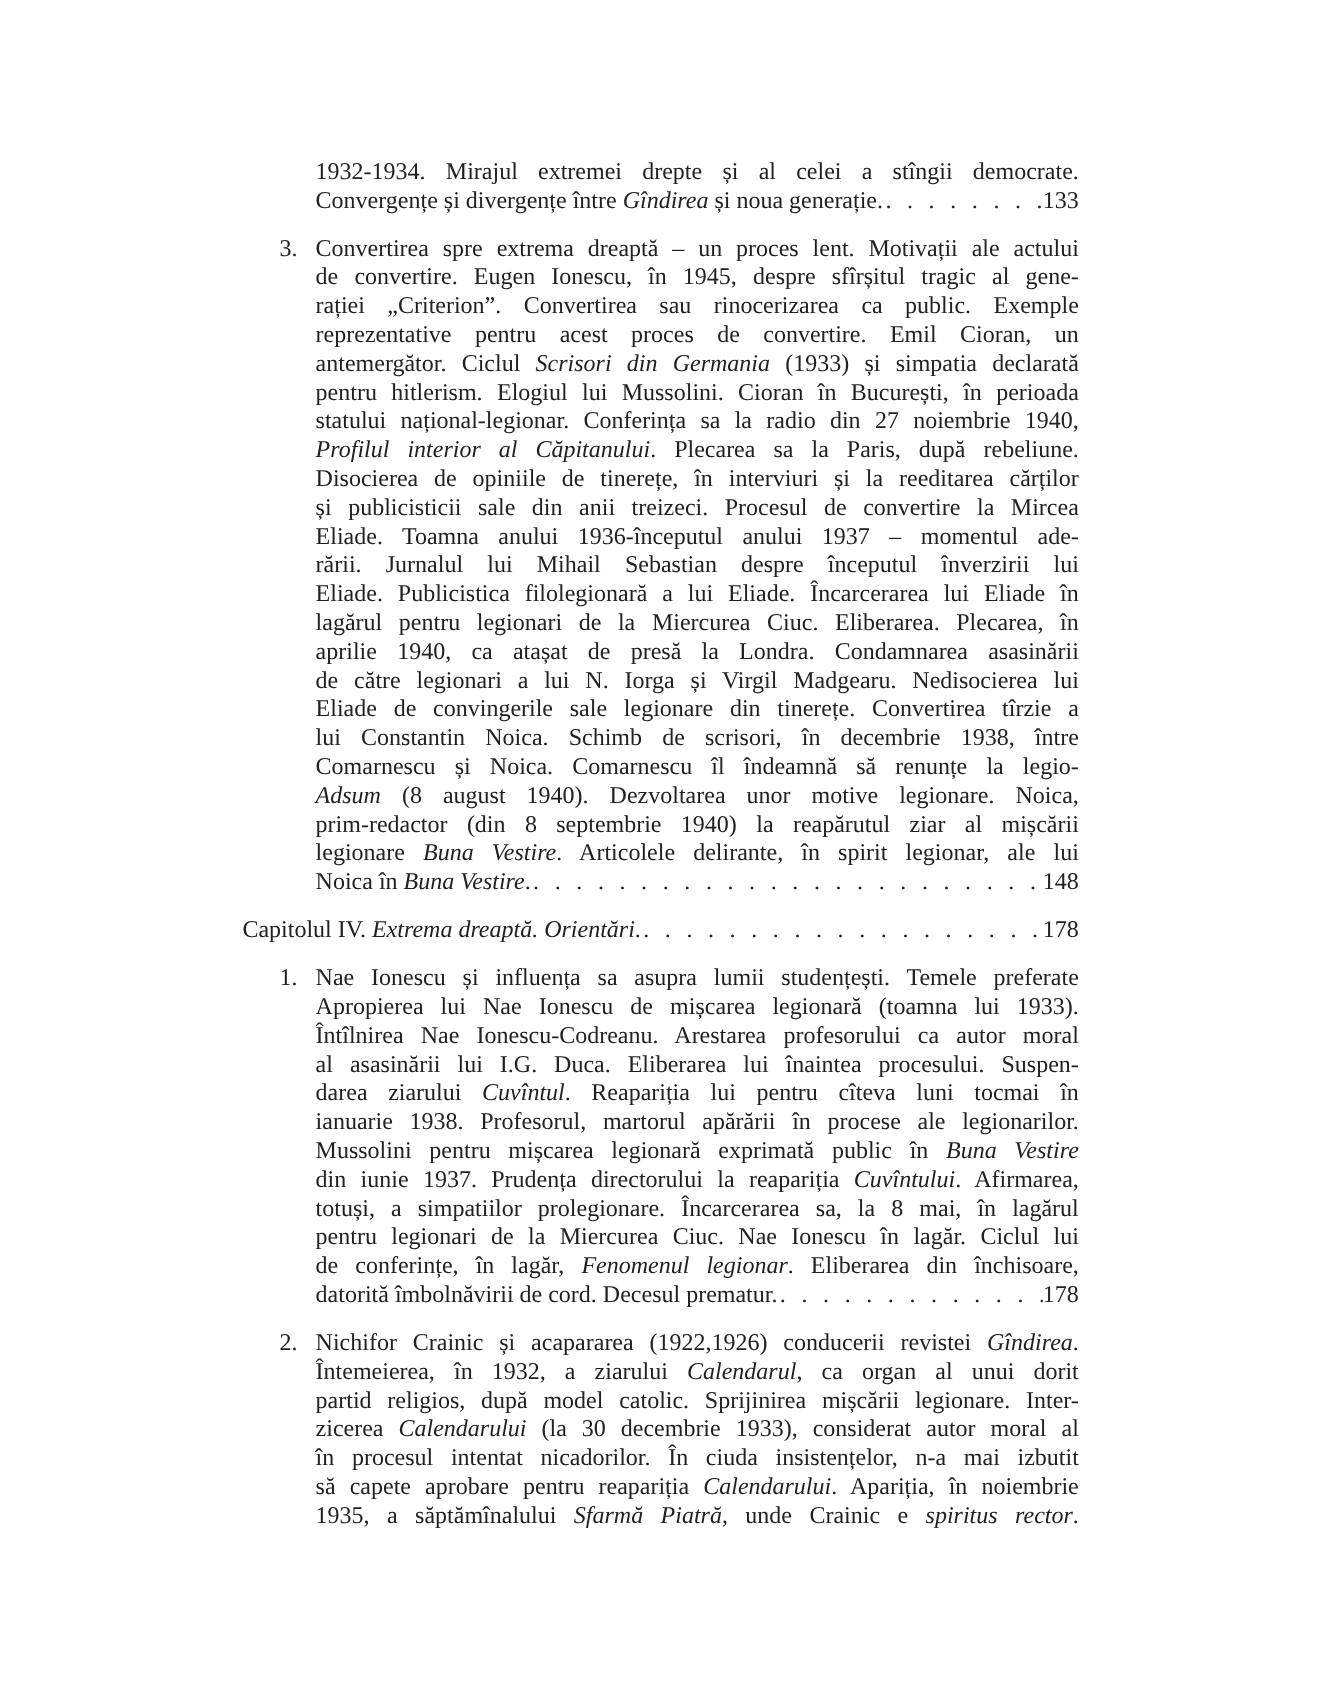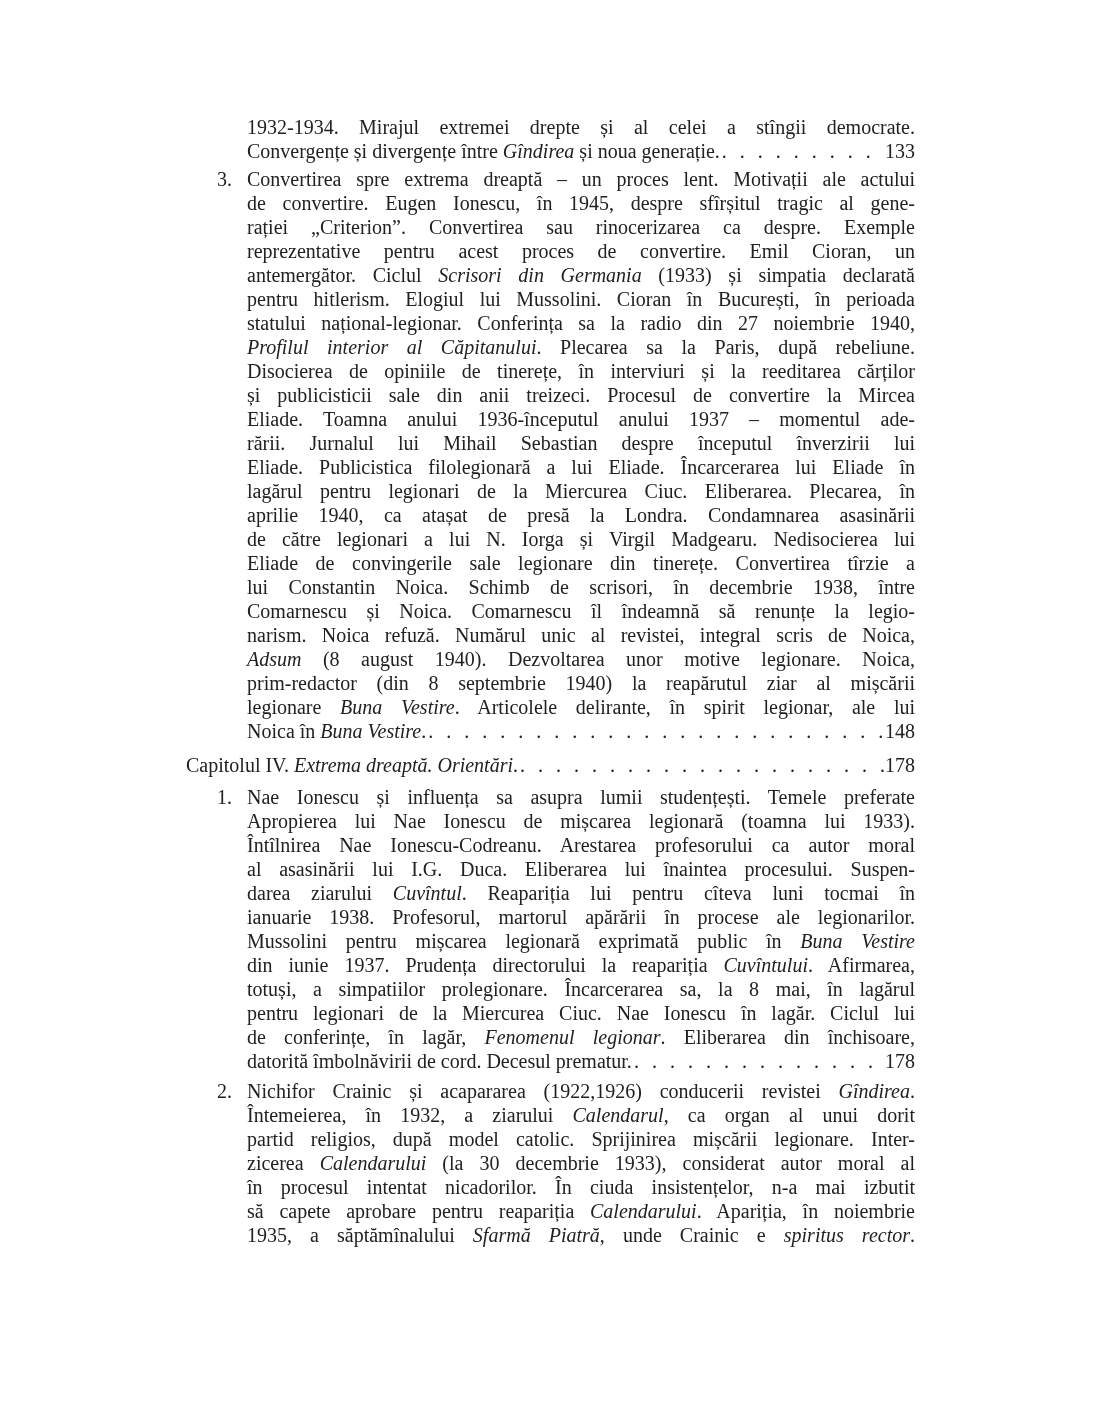--- a/index.html
+++ b/index.html
@@ -12,21 +12,21 @@
     color: #212121;
   }
   .page {
     box-sizing: border-box;
     width: 1100px;
     height: 1422px;
     padding: 115px 185px 0 186px;
   }
   .block {
     position: relative;
-    margin: 0;
+    margin: 16px;
   }
   
   .block:nth-child(2) { margin-top: 4px; }
   .block:nth-child(3) { margin-top: 10px; }
   .block:nth-child(4) { margin-top: 8px; }
   .block:nth-child(5) { margin-top: 6px; }
   .block.item { padding-left: 61px; }
   .num {
     position: absolute;
     left: 31px;
@@ -68,38 +68,37 @@
         <div class="line final">
           <span class="runs"><span>Convergențe și divergențe între </span><span class="it">Gîndirea</span><span> și noua generație.</span></span>
           <span class="leader">. . . . . . . . . . . . . . . . . . . . . . . . . . . . . . . . . . . . . . . . . . . . . . . . . . . . . . . . . . . . . . . . . . . . . . . .</span>
           <span class="pageref">133</span>
         </div>
       </div>
       <div class="block item">
         <span class="num">3.</span>
         <div class="line"><span class="runs"><span>Convertirea spre extrema dreaptă – un proces lent. Motivații ale actului</span></span></div>
         <div class="line"><span class="runs"><span>de convertire. Eugen Ionescu, în 1945, despre sfîrșitul tragic al gene-</span></span></div>
-        <div class="line"><span class="runs"><span>rației „Criterion”. Convertirea sau rinocerizarea ca despre. Exemple</span></span></div>
+        <div class="line"><span class="runs"><span>rației „Criterion”. Convertirea sau rinocerizarea ca public. Exemple</span></span></div>
         <div class="line"><span class="runs"><span>reprezentative pentru acest proces de convertire. Emil Cioran, un</span></span></div>
         <div class="line"><span class="runs"><span>antemergător. Ciclul </span><span class="it">Scrisori din Germania</span><span> (1933) și simpatia declarată</span></span></div>
         <div class="line"><span class="runs"><span>pentru hitlerism. Elogiul lui Mussolini. Cioran în București, în perioada</span></span></div>
         <div class="line"><span class="runs"><span>statului național-legionar. Conferința sa la radio din 27 noiembrie 1940,</span></span></div>
         <div class="line"><span class="runs"><span class="it">Profilul interior al Căpitanului</span><span>. Plecarea sa la Paris, după rebeliune.</span></span></div>
         <div class="line"><span class="runs"><span>Disocierea de opiniile de tinerețe, în interviuri și la reeditarea cărților</span></span></div>
         <div class="line"><span class="runs"><span>și publicisticii sale din anii treizeci. Procesul de convertire la Mircea</span></span></div>
         <div class="line"><span class="runs"><span>Eliade. Toamna anului 1936-începutul anului 1937 – momentul ade-</span></span></div>
         <div class="line"><span class="runs"><span>rării. Jurnalul lui Mihail Sebastian despre începutul înverzirii lui</span></span></div>
         <div class="line"><span class="runs"><span>Eliade. Publicistica filolegionară a lui Eliade. Încarcerarea lui Eliade în</span></span></div>
         <div class="line"><span class="runs"><span>lagărul pentru legionari de la Miercurea Ciuc. Eliberarea. Plecarea, în</span></span></div>
         <div class="line"><span class="runs"><span>aprilie 1940, ca atașat de presă la Londra. Condamnarea asasinării</span></span></div>
         <div class="line"><span class="runs"><span>de către legionari a lui N. Iorga și Virgil Madgearu. Nedisocierea lui</span></span></div>
         <div class="line"><span class="runs"><span>Eliade de convingerile sale legionare din tinerețe. Convertirea tîrzie a</span></span></div>
         <div class="line"><span class="runs"><span>lui Constantin Noica. Schimb de scrisori, în decembrie 1938, între</span></span></div>
         <div class="line"><span class="runs"><span>Comarnescu și Noica. Comarnescu îl îndeamnă să renunțe la legio-</span></span></div>
-        <div class="line"><span class="runs"><span>narism. Noica refuză. Numărul unic al revistei, integral scris de Noica,</span></span></div>
         <div class="line"><span class="runs"><span class="it">Adsum</span><span> (8 august 1940). Dezvoltarea unor motive legionare. Noica,</span></span></div>
         <div class="line"><span class="runs"><span>prim-redactor (din 8 septembrie 1940) la reapărutul ziar al mișcării</span></span></div>
         <div class="line"><span class="runs"><span>legionare </span><span class="it">Buna Vestire</span><span>. Articolele delirante, în spirit legionar, ale lui</span></span></div>
         <div class="line final">
           <span class="runs"><span>Noica în </span><span class="it">Buna Vestire</span><span>.</span></span>
           <span class="leader">. . . . . . . . . . . . . . . . . . . . . . . . . . . . . . . . . . . . . . . . . . . . . . . . . . . . . . . . . . . . . . . . . . . . . . . .</span>
           <span class="pageref">148</span>
         </div>
       </div>
       <div class="block chapter">

